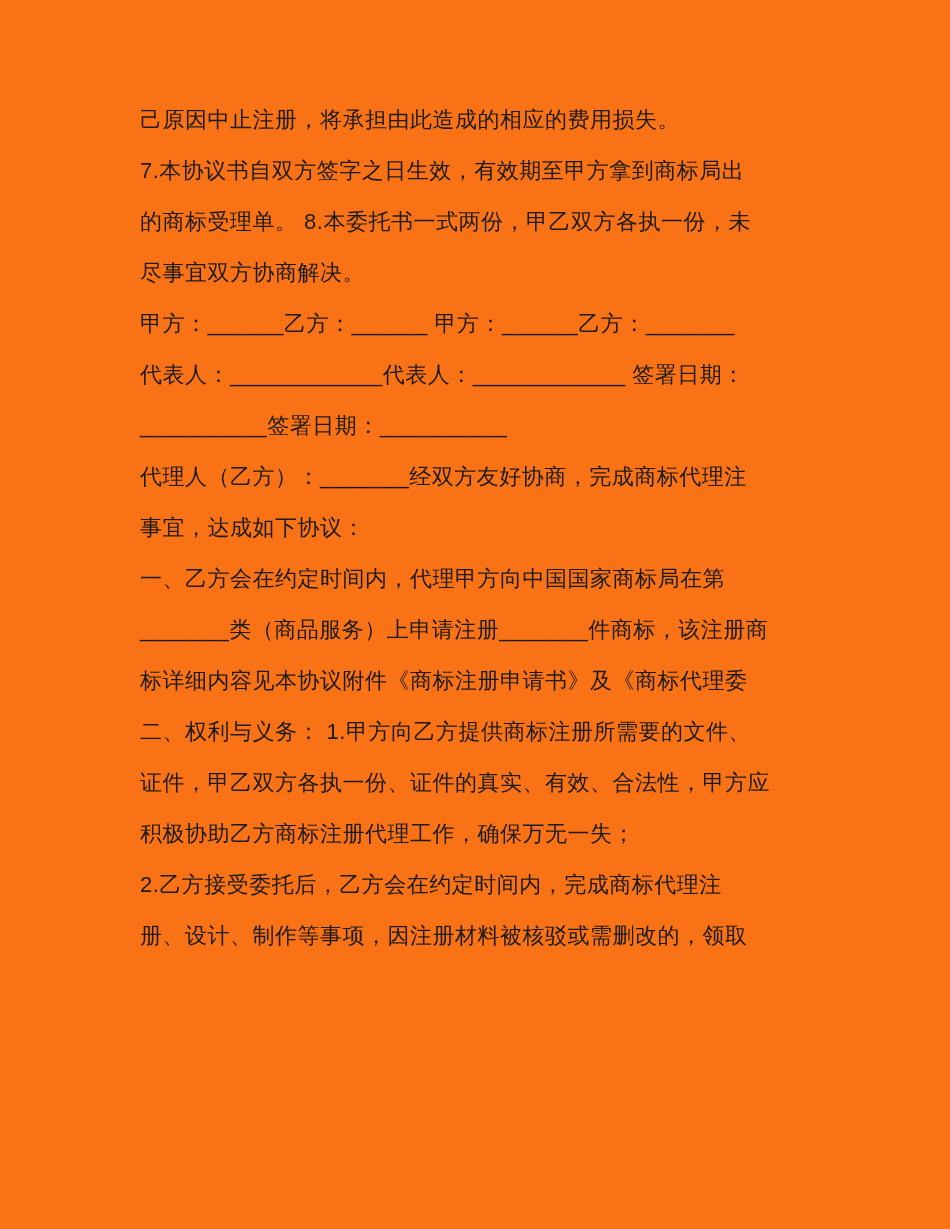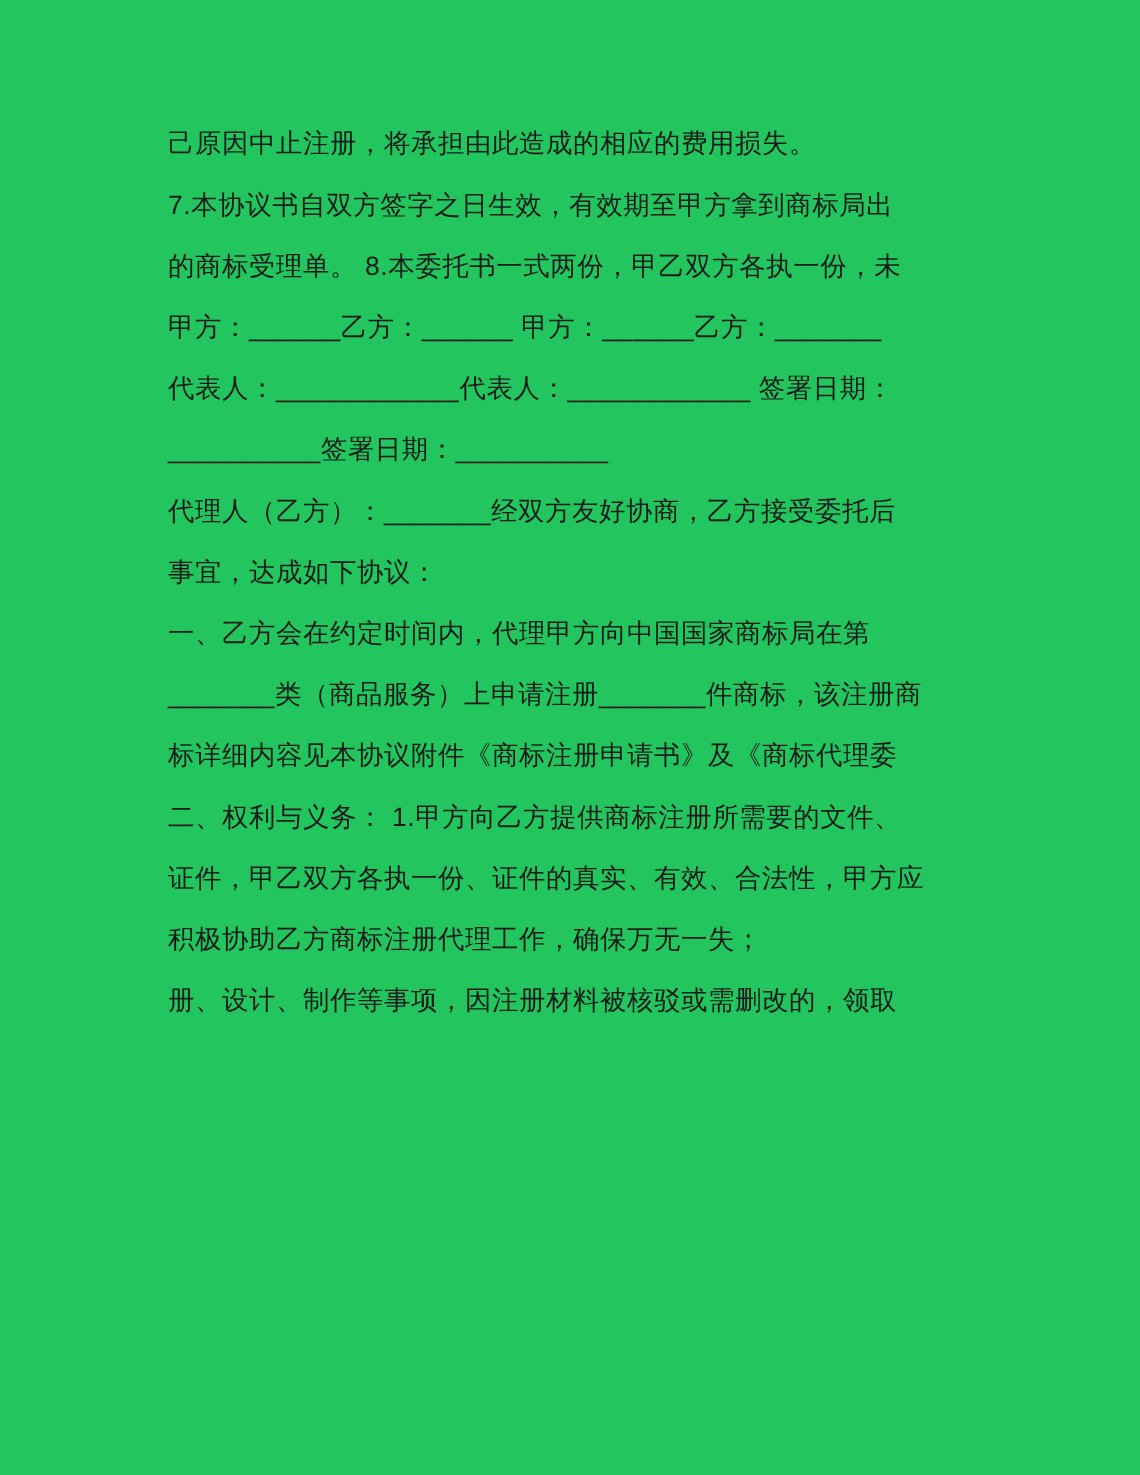--- a/index.html
+++ b/index.html
@@ -10,21 +10,21 @@
   body {
     width: 950px;
     height: 1229px;
     overflow: hidden;
     font-family: "Liberation Sans", sans-serif;
   }
   .page {
     box-sizing: border-box;
     width: 950px;
     height: 1229px;
-    background: #22c55e;
+    background: #f97316;
     padding: 94px 110px 0 140px;
   }
   .doc-line {
     margin: 0;
     padding: 0;
     font-size: 22px;
     line-height: 51px;
     color: #1b1b1b;
     letter-spacing: 0.5px;
     white-space: nowrap;
@@ -32,26 +32,28 @@
   }
 </style>
 </head>
 <body>
 
 <div class="page">
   <div>
     <p class="doc-line">己原因中止注册，将承担由此造成的相应的费用损失。</p>
     <p class="doc-line">7.本协议书自双方签字之日生效，有效期至甲方拿到商标局出</p>
     <p class="doc-line">的商标受理单。 8.本委托书一式两份，甲乙双方各执一份，未</p>
+    <p class="doc-line">尽事宜双方协商解决。</p>
     <p class="doc-line">甲方：______乙方：______ 甲方：______乙方：_______</p>
     <p class="doc-line">代表人：____________代表人：____________ 签署日期：</p>
     <p class="doc-line">__________签署日期：__________</p>
-    <p class="doc-line">代理人（乙方）：_______经双方友好协商，乙方接受委托后</p>
+    <p class="doc-line">代理人（乙方）：_______经双方友好协商，完成商标代理注</p>
     <p class="doc-line">事宜，达成如下协议：</p>
     <p class="doc-line">一、乙方会在约定时间内，代理甲方向中国国家商标局在第</p>
     <p class="doc-line">_______类（商品服务）上申请注册_______件商标，该注册商</p>
     <p class="doc-line">标详细内容见本协议附件《商标注册申请书》及《商标代理委</p>
     <p class="doc-line">二、权利与义务： 1.甲方向乙方提供商标注册所需要的文件、</p>
     <p class="doc-line">证件，甲乙双方各执一份、证件的真实、有效、合法性，甲方应</p>
     <p class="doc-line">积极协助乙方商标注册代理工作，确保万无一失；</p>
+    <p class="doc-line">2.乙方接受委托后，乙方会在约定时间内，完成商标代理注</p>
     <p class="doc-line">册、设计、制作等事项，因注册材料被核驳或需删改的，领取</p>
   </div>
 </div>
 
 </body></html>

